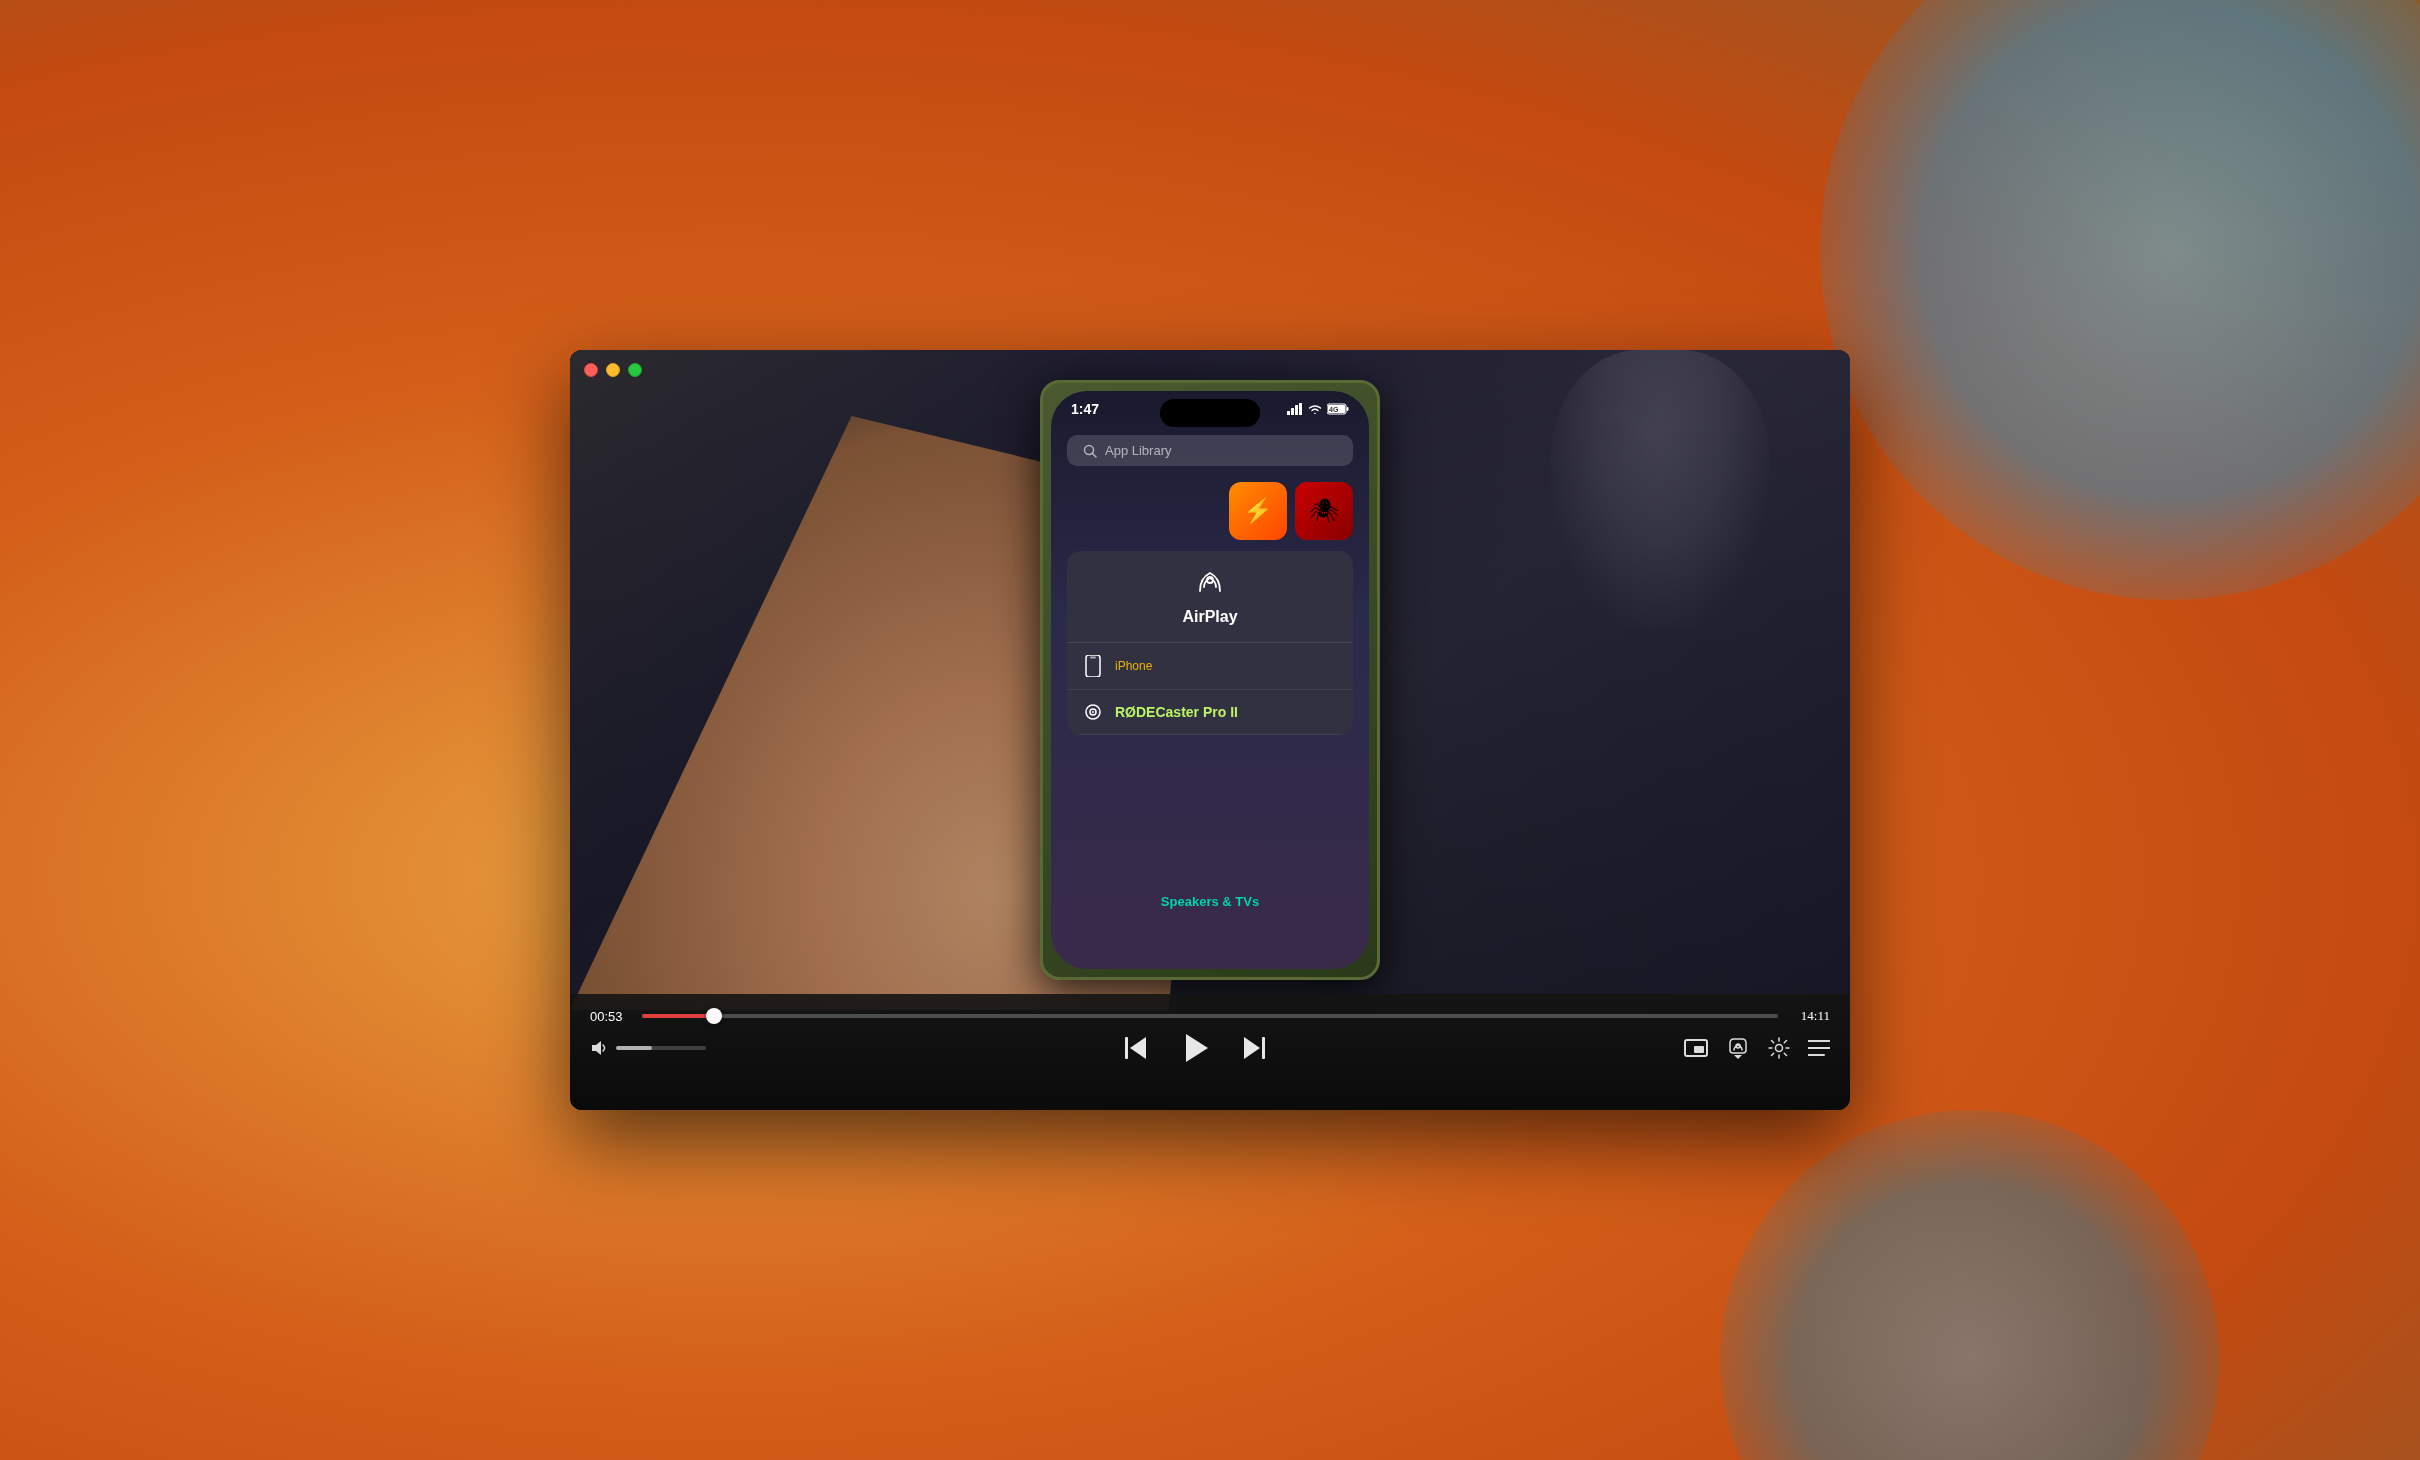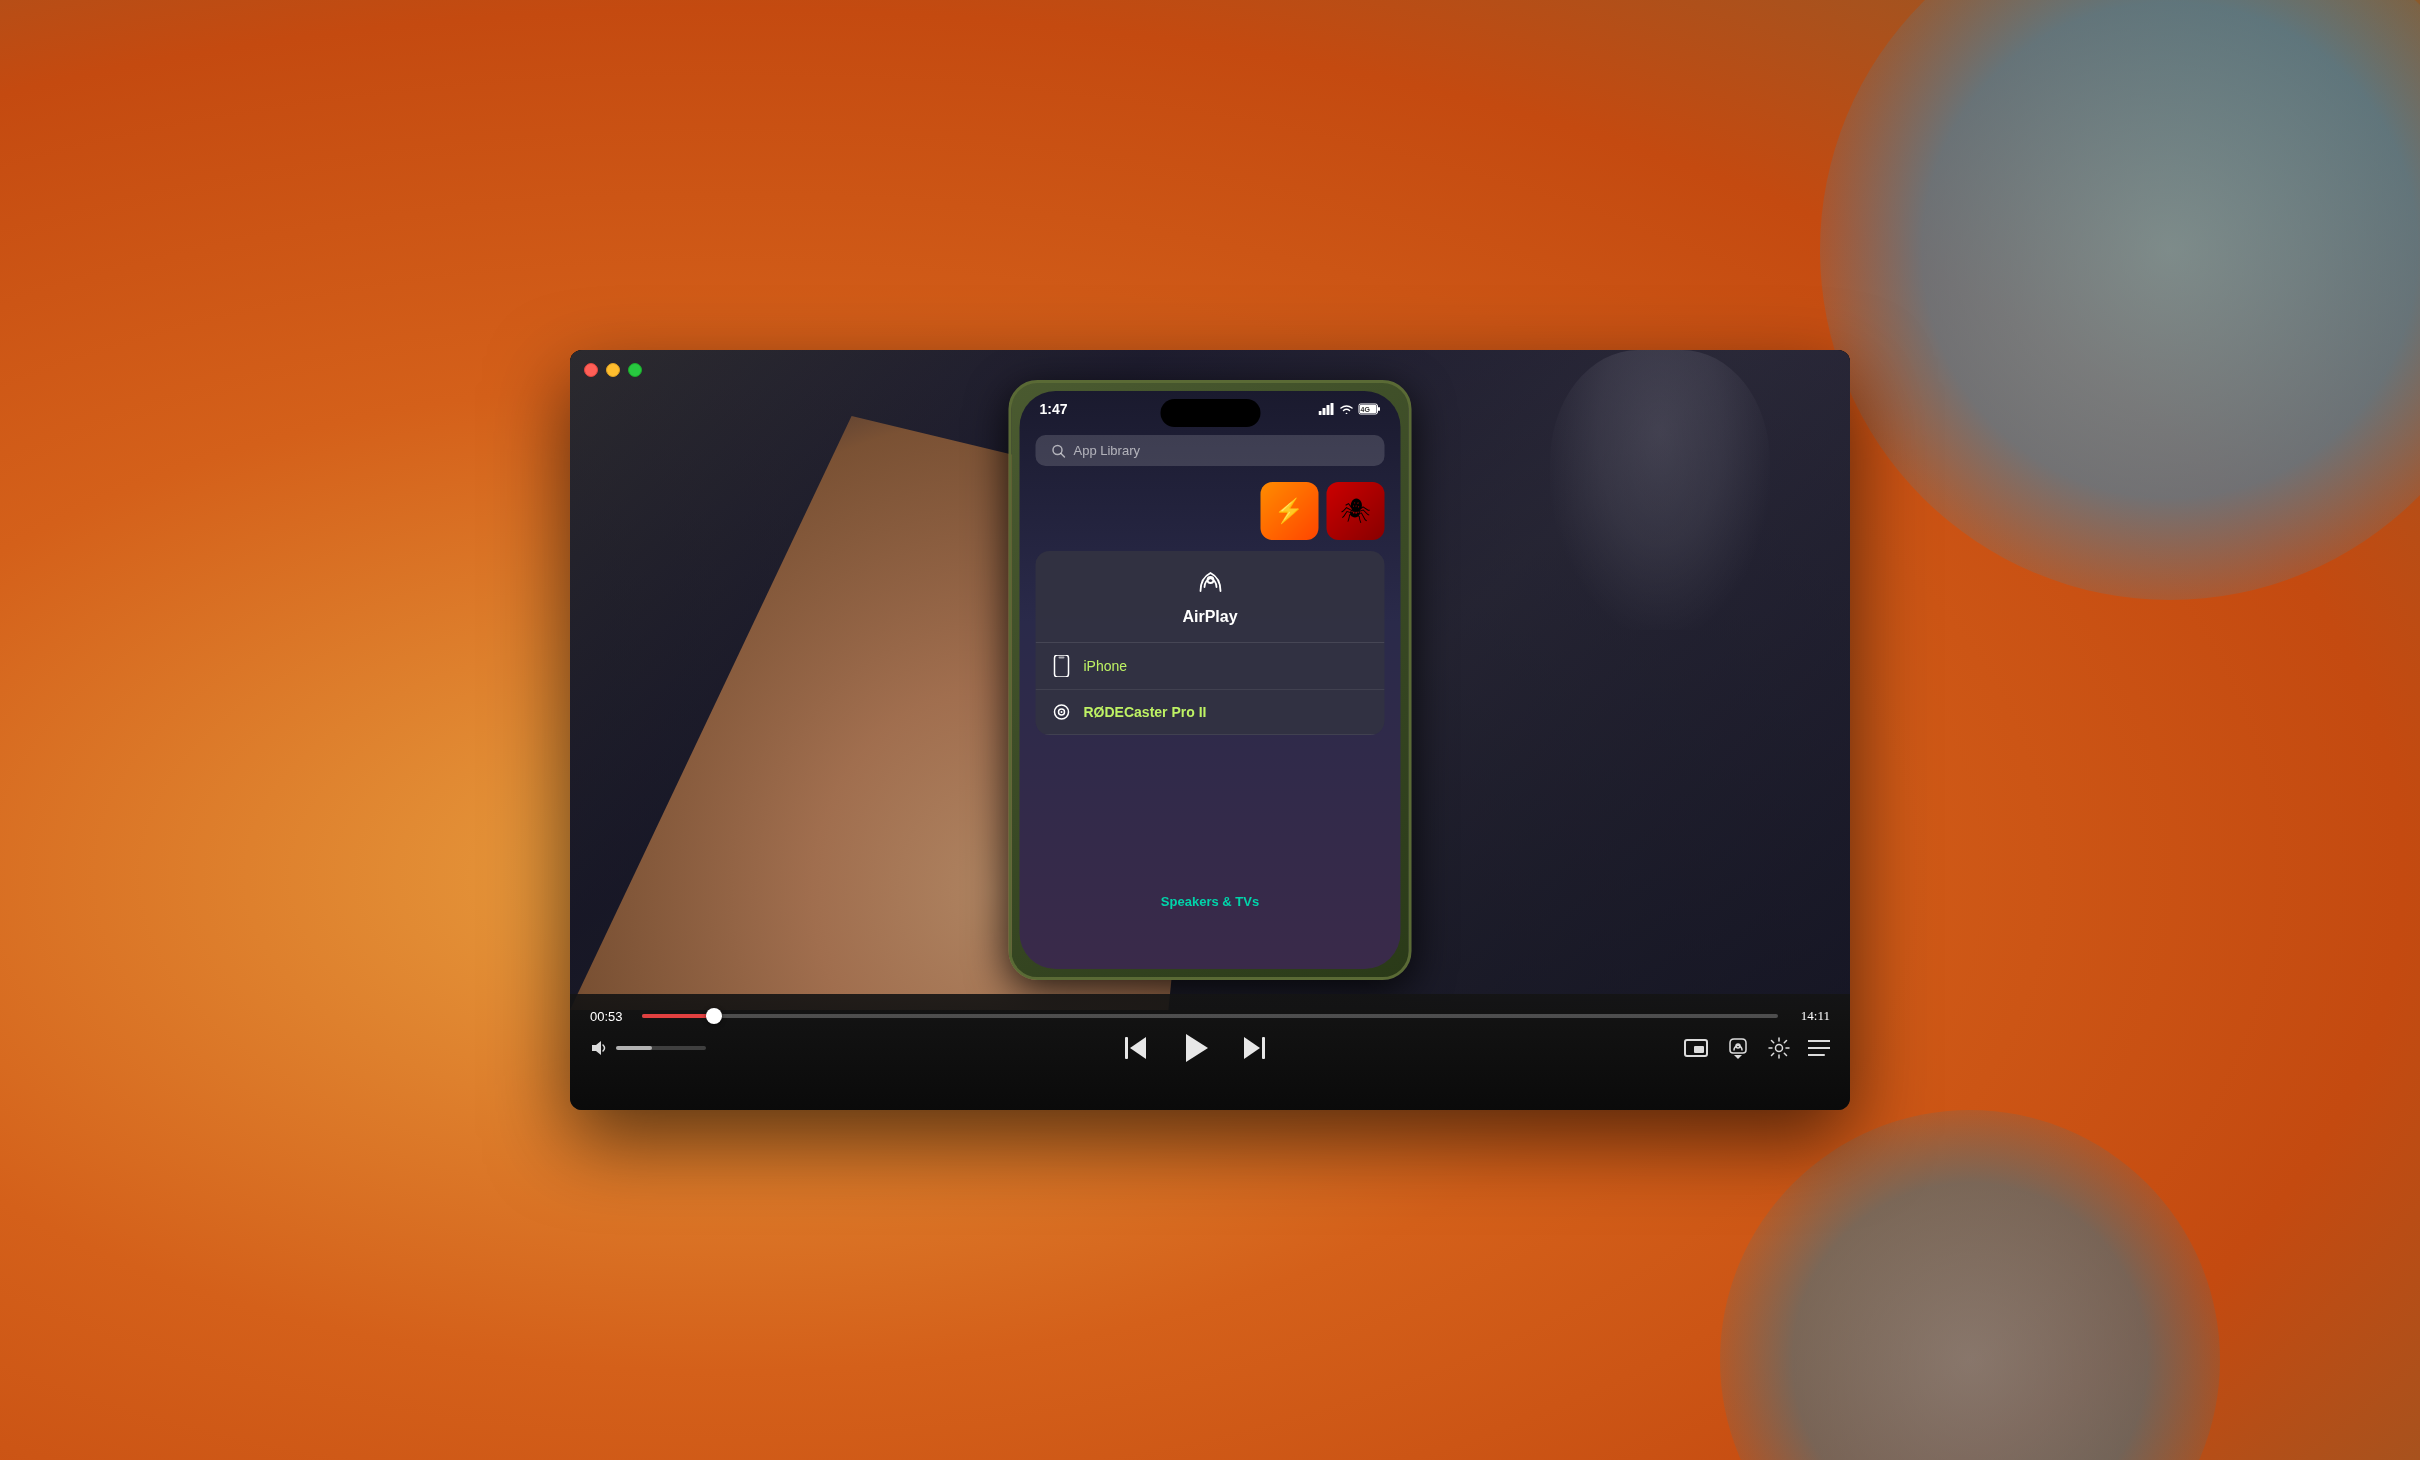--- a/index.html
+++ b/index.html
@@ -124,24 +124,24 @@
       clip-path: polygon(0 100%, 40% 0%, 75% 10%, 90% 40%, 85% 100%);
       opacity: 0.85;
     }
 
     
     .phone-device {
       position: absolute;
       top: 30px;
       left: 50%;
       transform: translateX(-50%);
-      width: 403px;
+      width: 340px;
       height: 600px;
       background: linear-gradient(145deg, #4a5a30 0%, #3a4a25 50%, #2a3a18 100%);
-      border-radius: 29px;
+      border-radius: 20px;
       border: 3px solid #5a6a35;
       overflow: hidden;
       box-shadow: 0 10px 40px rgba(0,0,0,0.8);
     }
 
     .phone-screen {
       position: absolute;
       top: 8px;
       left: 8px;
       right: 8px;
@@ -534,21 +534,21 @@
                   <path d="M5 24 Q5 11 15 6 Q25 11 25 24" stroke="white" stroke-width="1.8" fill="none" stroke-linecap="round"></path>
                 </svg>
               </div>
               <div class="airplay-title">AirPlay</div>
             </div>
             <div class="airplay-item">
               <svg width="20" height="22" viewBox="0 0 20 22">
                 <rect x="3" y="0" width="14" height="22" rx="3" stroke="white" stroke-width="1.5" fill="none"></rect>
                 <rect x="7" y="1.5" width="6" height="2" rx="1" fill="white" opacity="0.6"></rect>
               </svg>
-              <span style="color:#bef264;font-size:14px;">iPhone</span>
+              <span style="color:#eab308;font-size:12px;">iPhone</span>
             </div>
             <div class="airplay-item">
               <svg width="20" height="20" viewBox="0 0 20 20">
                 <circle cx="10" cy="10" r="7" stroke="white" stroke-width="1.5" fill="none"></circle>
                 <circle cx="10" cy="10" r="3" stroke="white" stroke-width="1.5" fill="none"></circle>
                 <circle cx="10" cy="10" r="1" fill="white"></circle>
               </svg>
               <span style="color:#bef264;font-size:14px;font-weight:bold;">RØDECaster Pro II</span>
             </div>
           </div>

